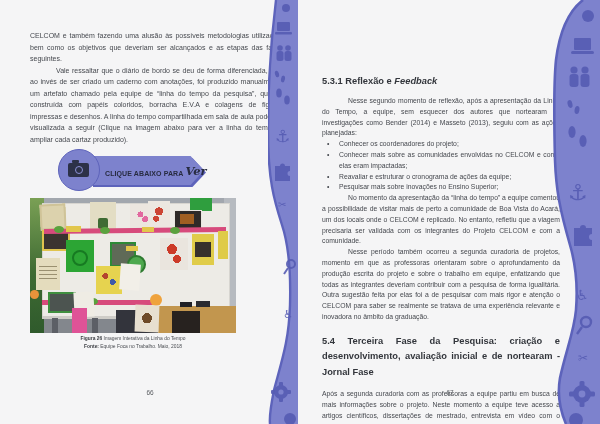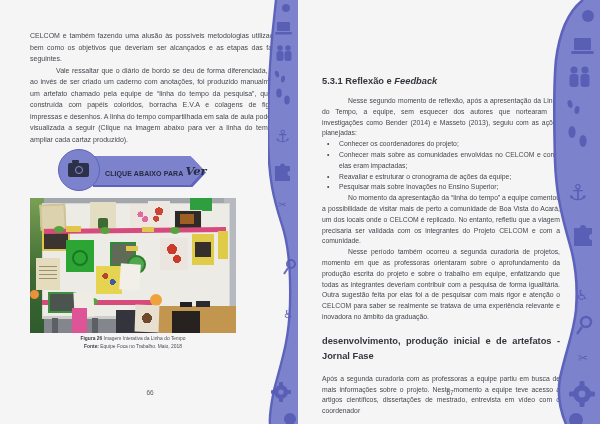--- a/index.html
+++ b/index.html
@@ -161,21 +161,22 @@
       <p class="indent">Nesse segundo momento de reflexão, após a apresentação da Linha do Tempo, a equipe, sem esquecer dos autores que nortearam as investigações como Bender (2014) e Masseto (2013), seguiu com as ações planejadas:</p>
       <ul class="blist">
         <li>Conhecer os coordenadores do projeto;</li>
         <li>Conhecer mais sobre as comunidades envolvidas no CELCOM e como elas eram impactadas;</li>
         <li>Reavaliar e estruturar o cronograma de ações da equipe;</li>
         <li>Pesquisar mais sobre inovações no Ensino Superior;</li>
       </ul>
       <p class="indent">No momento da apresentação da “linha do tempo” a equipe comentou a possibilidade de visitar mais de perto a comunidade de Boa Vista do Acará, um dos locais onde o CELCOM é replicado. No entanto, refletiu que a viagem precisaria ser validada com os integrantes do Projeto CELCOM e com a comunidade.</p>
       <p class="indent">Nesse período também ocorreu a segunda curadoria de projetos, momento em que as professoras orientaram sobre o aprofundamento da produção escrita do projeto e sobre o trabalho em equipe, enfatizando que todas as integrantes deveriam contribuir com a pesquisa de forma igualitária. Outra sugestão feita por elas foi a de pesquisar com mais rigor e atenção o CELCOM para saber se realmente se tratava de uma experiência relevante e inovadora no âmbito da graduação.</p>
       <div class="h2">
-        <div class="h2line">desenvolvimento, produção inicial e de artefatos -</div>
+        <div class="h2line">5.4 Terceira Fase da Pesquisa: criação e</div>
+        <div class="h2line">desenvolvimento, avaliação inicial e de nortearam -</div>
         <div class="h2line last">Jornal Fase</div>
       </div>
       <p>Após a segunda curadoria com as professoras a equipe partiu em busca de mais informações sobre o projeto. Neste momento a equipe teve acesso a artigos científicos, dissertações de mestrado, entrevista em vídeo com o coordenador</p>
     </div>
     <div class="pn pn-right">67</div>
   </section>
 
   <svg class="strip strip-center" viewBox="0 0 30 424" preserveAspectRatio="none">
     <path d="M30,0 L8,0 C3,40 0,80 0,130 C0,180 6,200 14,225 C20,243 23,270 22,305 C21,340 14,360 6,390 C3,405 1,415 2,424 L30,424 Z" fill="#7d82cd"></path>
     <path d="M8,0 C3,40 0,80 0,130 C0,180 6,200 14,225 C20,243 23,270 22,305 C21,340 14,360 6,390 C3,405 1,415 2,424" fill="none" stroke="#5d63bb" stroke-width="2.4"></path>

